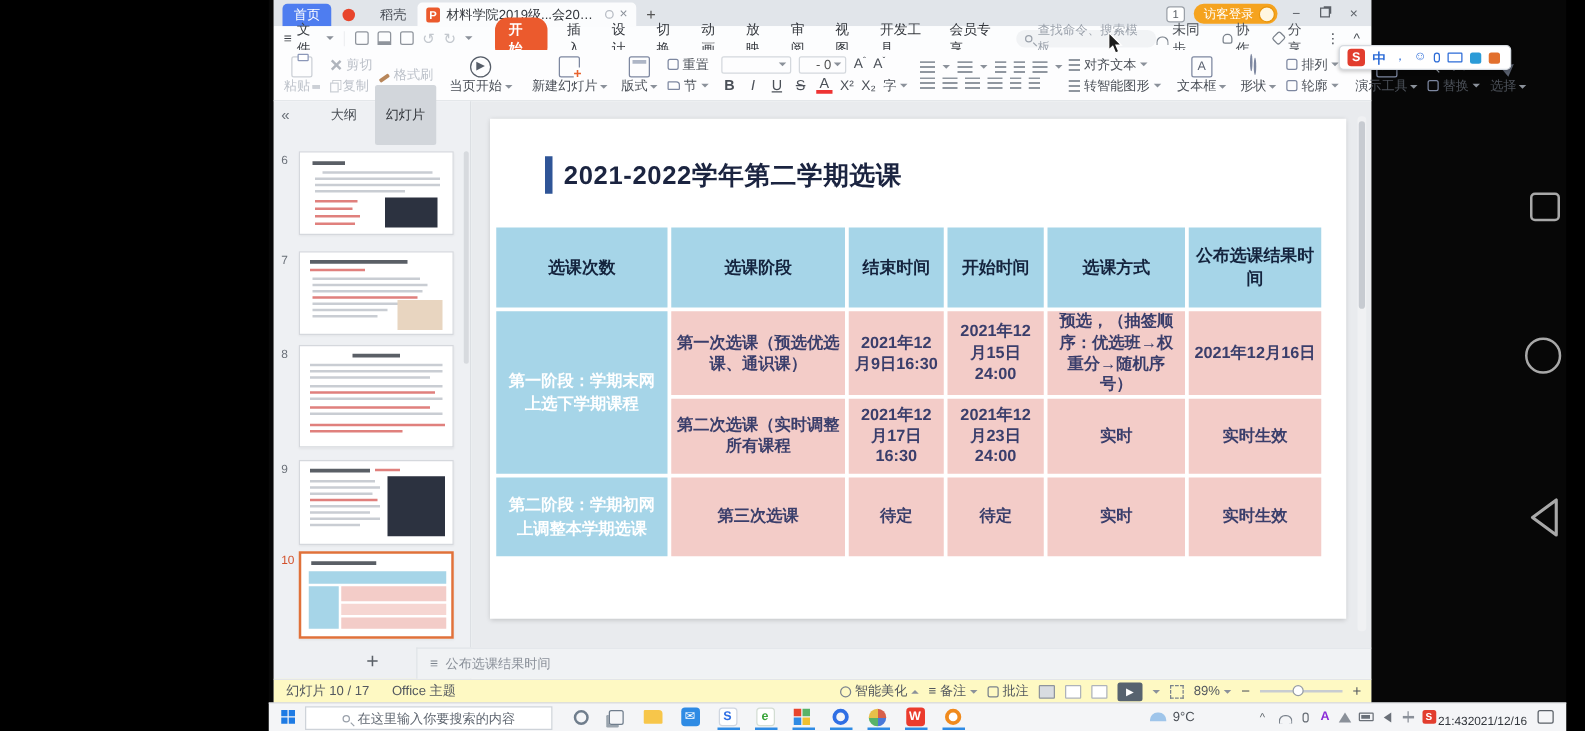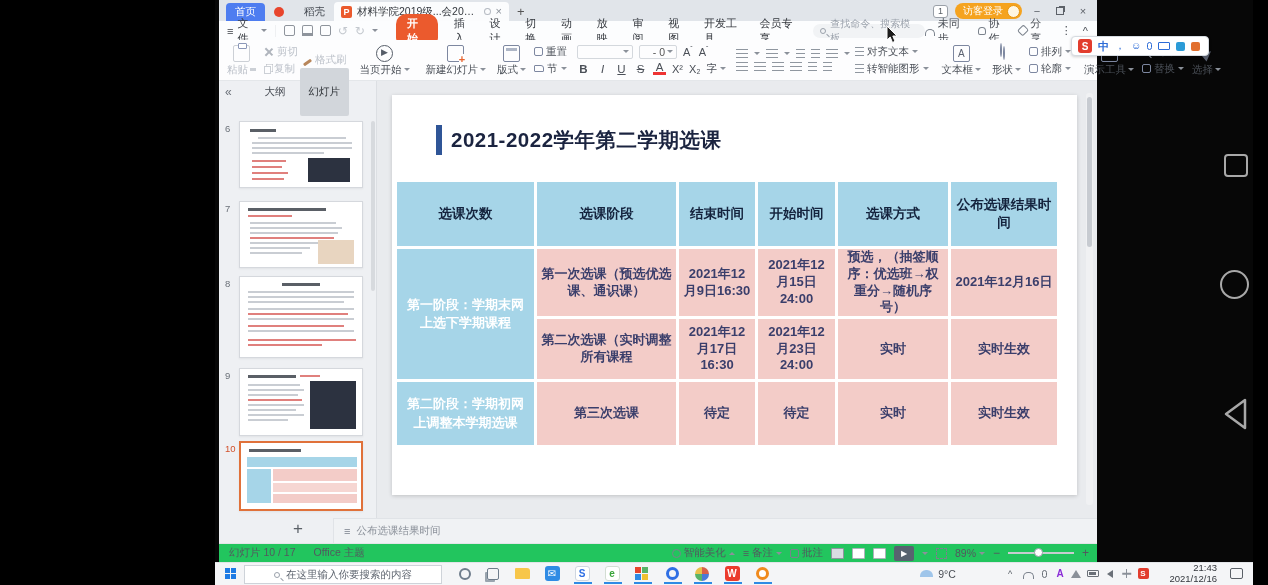--- a/index.html
+++ b/index.html
@@ -137,21 +137,21 @@
   .st1{grid-column:1;grid-row:2 / span 2;}
   .vscroll{position:absolute;right:4px;top:12px;width:7px;height:412px;background:#f0f1f3;border-radius:3px;}
   .vthumb{position:absolute;left:1px;top:4px;width:5px;height:150px;background:#c7cbd1;border-radius:3px;}
 
   
   .notesbar{position:absolute;left:114px;top:518px;width:764px;height:25px;background:#f0f2f4;border-top:1px solid #e0e3e7;
     border-left:1px solid #e0e3e7;display:flex;align-items:center;gap:6px;padding:0 10px;color:#8a9099;font-size:10.5px;z-index:5;}
   .nicon{font-size:11px;color:#7a828c;}
 
   
-  .statusbar{position:absolute;left:0;top:543px;width:878px;height:19px;background:#22c55e;border-top:1px solid #e3e5e8;
+  .statusbar{position:absolute;left:0;top:543px;width:878px;height:19px;background:#fef9c3;border-top:1px solid #e3e5e8;
     display:flex;align-items:center;font-size:10.5px;color:#53585f;}
   .sb-l{display:flex;gap:18px;padding-left:10px;}
   .sb-r{margin-left:auto;display:flex;align-items:center;gap:8px;padding-right:8px;}
   .sb-it{display:flex;align-items:center;gap:3px;}
   .ring{width:9px;height:9px;border:1px solid #7a828c;border-radius:50%;}
   .sqi{width:9px;height:9px;border:1px solid #7a828c;border-radius:2px;}
   .vic{width:13px;height:11px;border:1px solid #aeb3ba;border-radius:1px;background:#fff;}
   .vic.act{background:#d8dce1;border-color:#8f959d;}
   .playbtn{width:20px;height:15px;background:#57636f;border-radius:2px;color:#fff;font-size:8px;display:flex;align-items:center;justify-content:center;}
   .fit{width:11px;height:11px;border:1px dashed #7a828c;}
@@ -183,21 +183,21 @@
   .trayi{color:#5a6067;font-size:9px;}
   .ti-a{color:#8a2bd7;font-weight:bold;font-size:10px;}
   .ti-s{width:11px;height:11px;background:#e23d2e;color:#fff;border-radius:2px;font-size:8px;font-weight:bold;display:flex;align-items:center;justify-content:center;}
   .ti-batt{width:12px;height:7px;border:1px solid #6a7078;border-radius:1px;position:relative;}
   .ti-batt::after{content:"";position:absolute;left:1px;top:1px;bottom:1px;width:7px;background:#6a7078;}
   .ti-wifi{width:0;height:0;border-left:5px solid transparent;border-right:5px solid transparent;border-bottom:8px solid #8a9099;}
   .ti-spk{width:0;height:0;border-top:4px solid transparent;border-bottom:4px solid transparent;border-right:6px solid #6a7078;}
   .ti-x{position:relative;width:9px;height:9px;}
   .ti-x::before,.ti-x::after{content:"";position:absolute;background:#8a9099;left:4px;top:0;width:1.5px;height:9px;}
   .ti-x::after{transform:rotate(90deg);}
-  .clock{flex-direction:column;line-height:1.15;font-size:9.5px;color:#33373d;align-items:flex-end !important;}
+  .clock{flex-direction:row;line-height:1.15;font-size:9.5px;color:#33373d;align-items:flex-end !important;}
   .bubble{width:13px;height:11px;border:1px solid #5a6067;border-radius:2px;}
 
   
   .nav-sq{position:absolute;left:1224px;top:154px;width:24px;height:23px;border:2px solid #a8a8a8;border-radius:4px;}
   .nav-ci{position:absolute;left:1220px;top:270px;width:29px;height:29px;border:2.5px solid #a8a8a8;border-radius:50%;}
   .nav-tr{position:absolute;left:1221px;top:396px;}
 </style>
 </head>
 <body>
 

